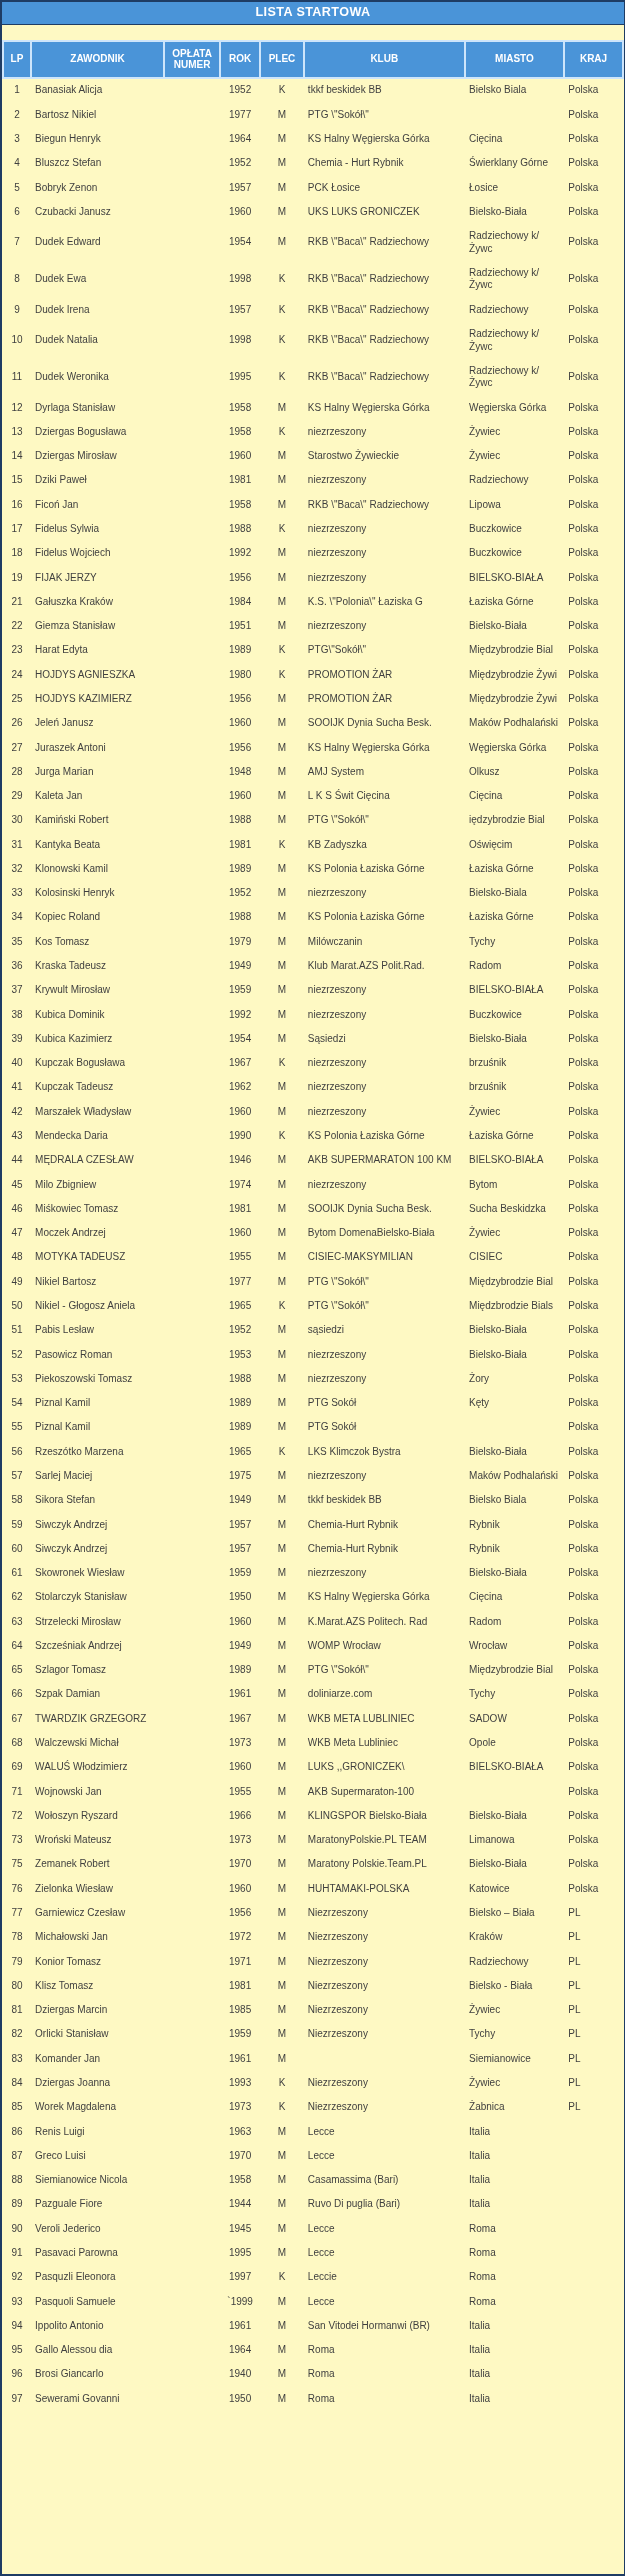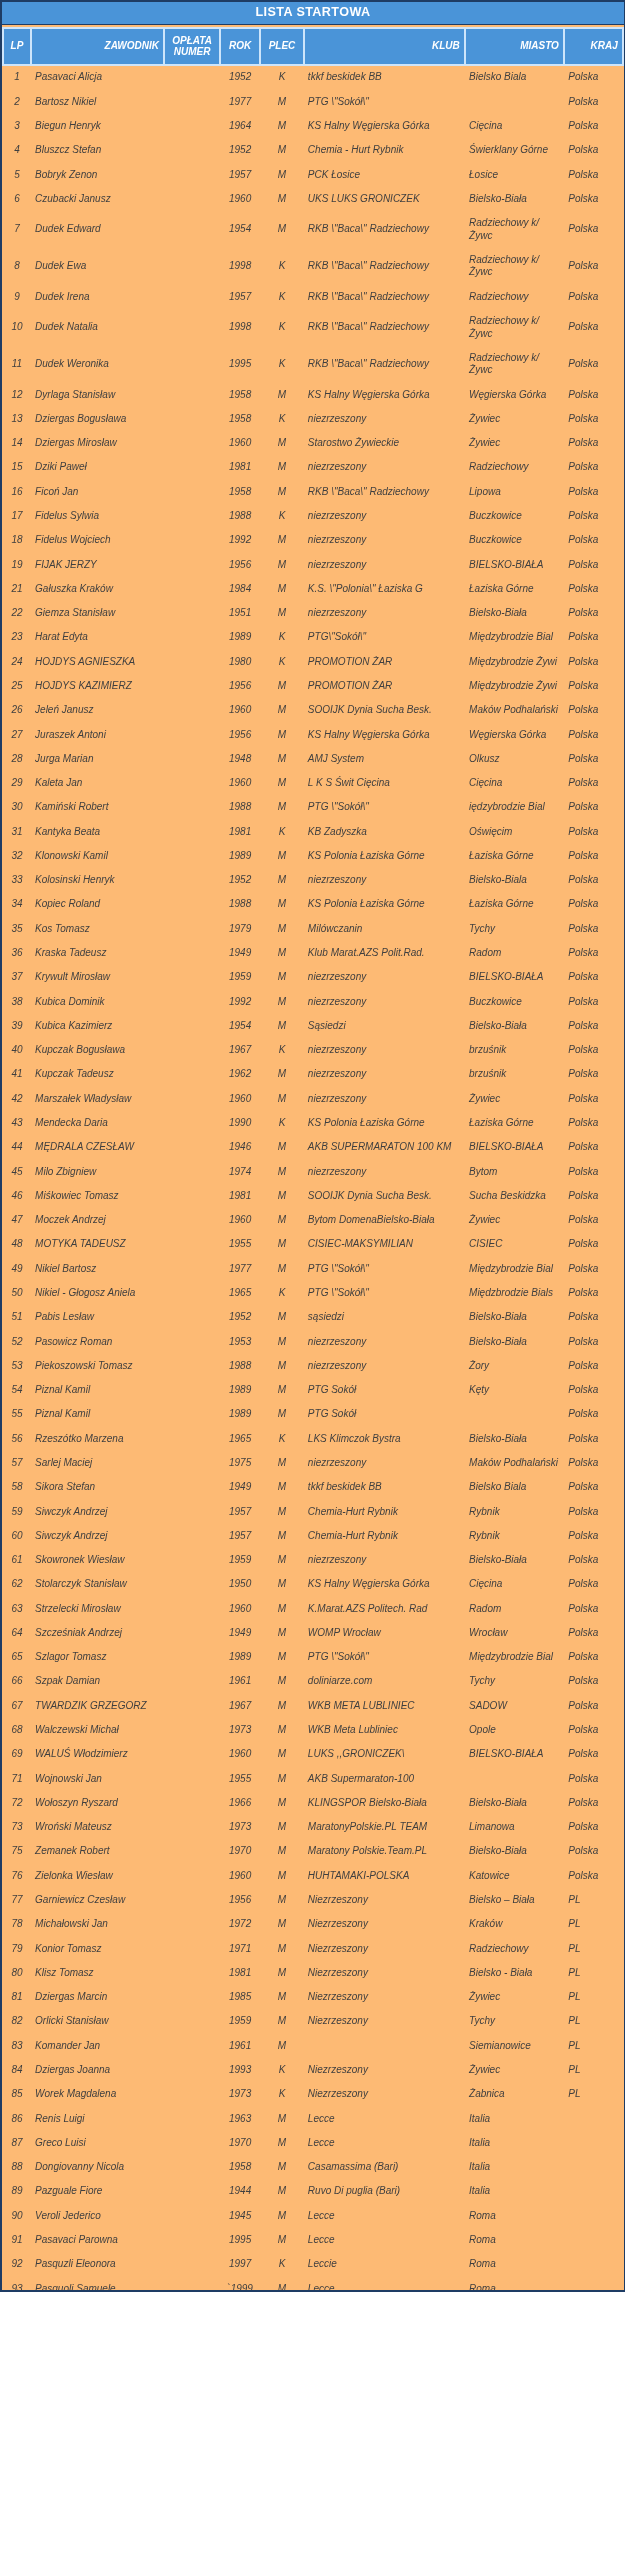--- a/index.html
+++ b/index.html
@@ -1,55 +1,54 @@
 <!DOCTYPE html>
 <html style="font-size:13.5px"><head>
 <meta charset="utf-8">
 <style>
   html, body { margin: 0; padding: 0; background: #ffffff; }
   * { box-sizing: border-box; }
   .page {
     width: 626px;
-    height: 2292px;
+    height: 2576px;
     border: 2.5px solid #1e3c64;
-    background: #fdba74;
+    background: #fef9c3;
     overflow: hidden;
     font-family: "Liberation Sans", sans-serif;
   }
   .title-bar {
     background: #4a94d8;
     color: #ffffff;
     font-weight: bold;
     font-size: 12.6px;
     letter-spacing: 0.4px;
     text-align: center;
     padding: 3.4px 0 4.2px 0;
     border-bottom: 1.7px solid #1e3c64;
   }
   table.start-list {
     width: 100%;
     border-collapse: collapse;
     table-layout: fixed;
-    margin-top: 2px;
-    font-style: italic;
+    margin-top: 15px;
   }
   col.c-lp      { width: 4.5%; }
   col.c-zaw     { width: 21.5%; }
   col.c-opl     { width: 9%; }
   col.c-rok     { width: 6.5%; }
   col.c-plec    { width: 7%; }
   col.c-klub    { width: 26%; }
   col.c-miasto  { width: 16%; }
   col.c-kraj    { width: 9.5%; }
   thead th {
     background: #4a94d8;
     color: #ffffff;
     font-size: 10px;
     font-weight: bold;
-    text-align: right;
+    text-align: center;
     vertical-align: middle;
     padding: 4.2px 4.2px;
     border: 2.5px solid #cde5fb;
     line-height: 1.15;
     height: 37px;
   }
   thead th.col-lp, thead th.col-oplata-numer,
   thead th.col-rok, thead th.col-plec { text-align: center; }
   tbody td {
     font-size: 10px;
@@ -85,21 +84,21 @@
           <th class="col-rok">ROK</th>
           <th class="col-plec">PLEC</th>
           <th class="col-klub">KLUB</th>
           <th class="col-miasto">MIASTO</th>
           <th class="col-kraj">KRAJ</th>
         </tr>
     </thead>
     <tbody>
         <tr>
           <td class="col-lp">1</td>
-          <td class="col-zawodnik">Pasavaci Alicja</td>
+          <td class="col-zawodnik">Banasiak Alicja</td>
           <td class="col-oplata-numer"></td>
           <td class="col-rok">1952</td>
           <td class="col-plec">K</td>
           <td class="col-klub">tkkf beskidek BB</td>
           <td class="col-miasto">Bielsko Biala</td>
           <td class="col-kraj">Polska</td>
         </tr>
         <tr>
           <td class="col-lp">2</td>
           <td class="col-zawodnik">Bartosz Nikiel</td>
@@ -925,21 +924,21 @@
           <td class="col-zawodnik">Greco Luisi</td>
           <td class="col-oplata-numer"></td>
           <td class="col-rok">1970</td>
           <td class="col-plec">M</td>
           <td class="col-klub">Lecce</td>
           <td class="col-miasto">Italia</td>
           <td class="col-kraj"></td>
         </tr>
         <tr>
           <td class="col-lp">88</td>
-          <td class="col-zawodnik">Dongiovanny Nicola</td>
+          <td class="col-zawodnik">Siemianowice Nicola</td>
           <td class="col-oplata-numer"></td>
           <td class="col-rok">1958</td>
           <td class="col-plec">M</td>
           <td class="col-klub">Casamassima (Bari)</td>
           <td class="col-miasto">Italia</td>
           <td class="col-kraj"></td>
         </tr>
         <tr>
           <td class="col-lp">89</td>
           <td class="col-zawodnik">Pazguale Fiore</td>

